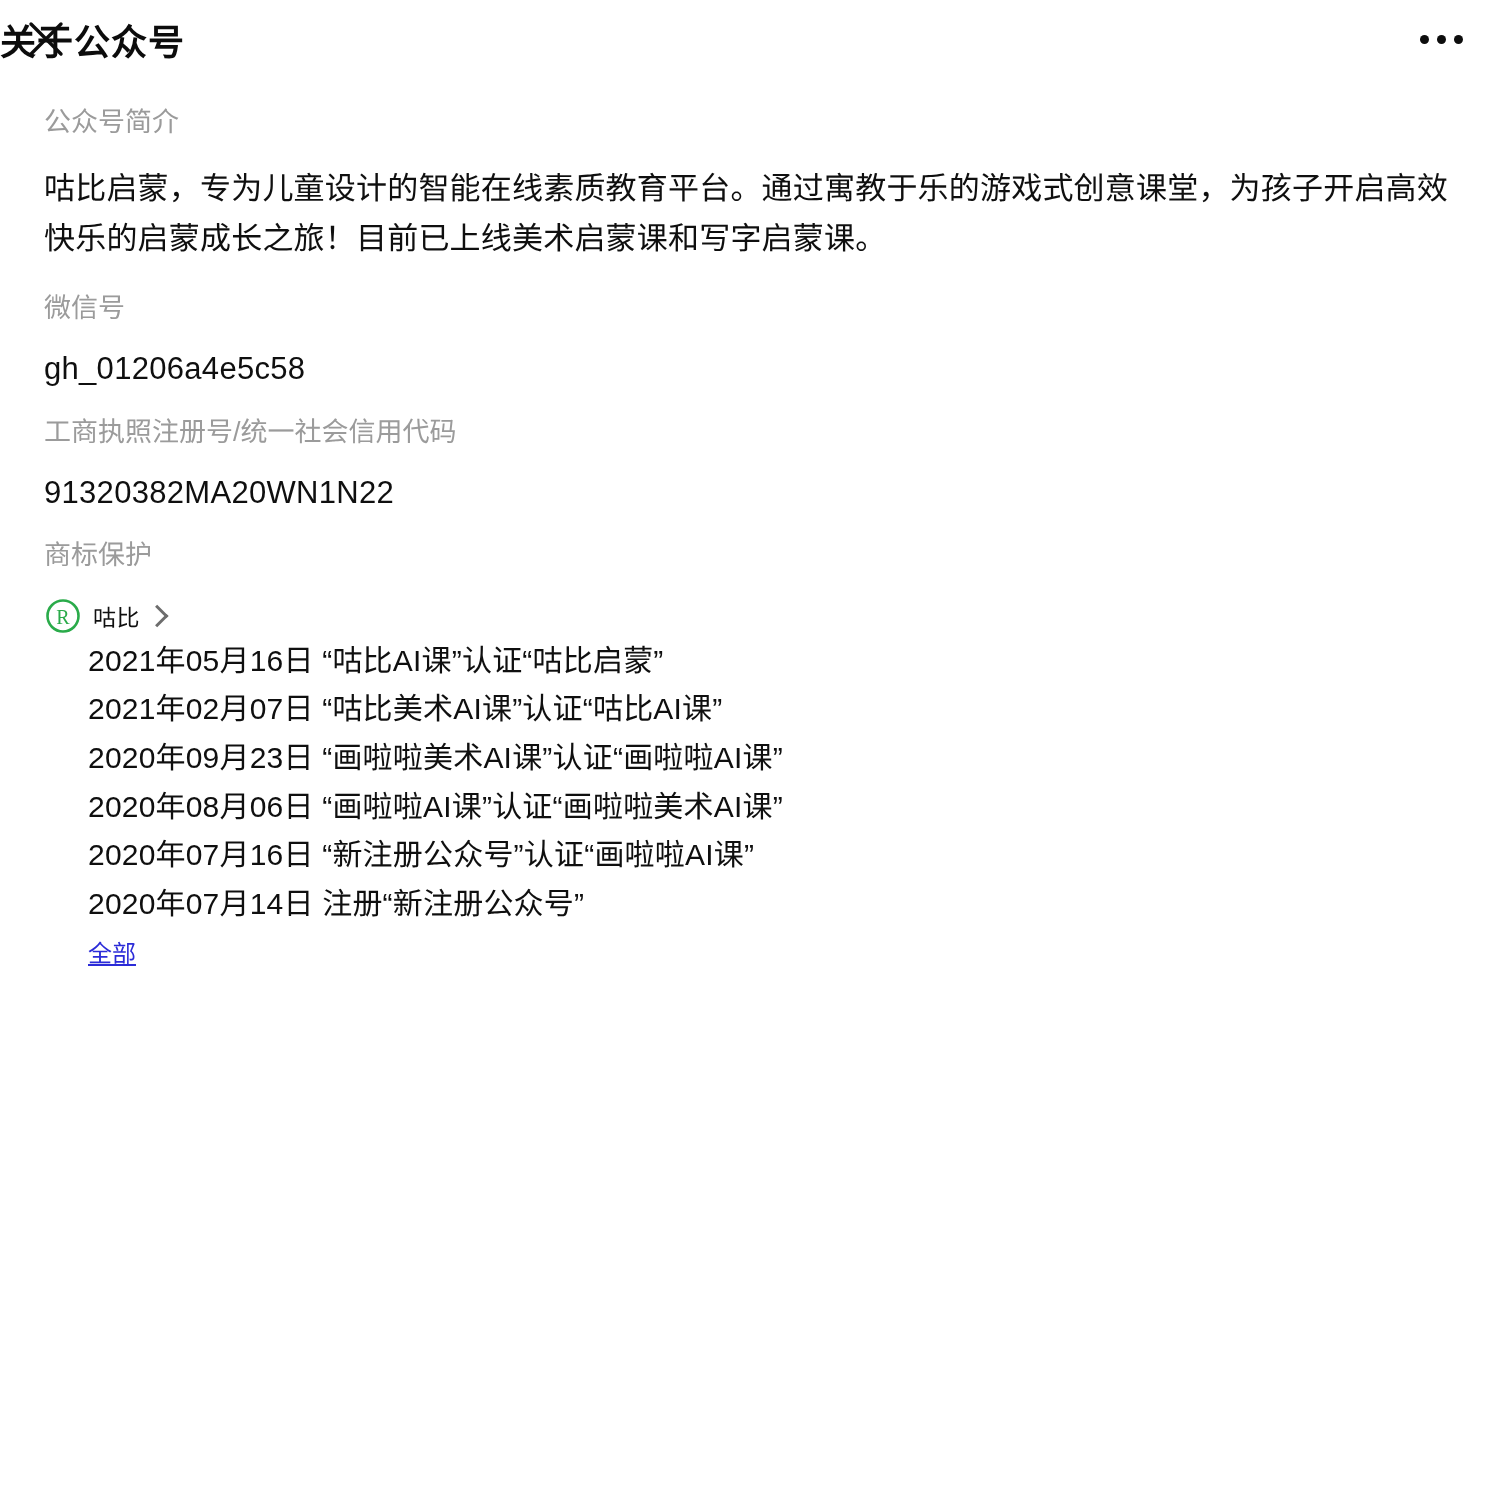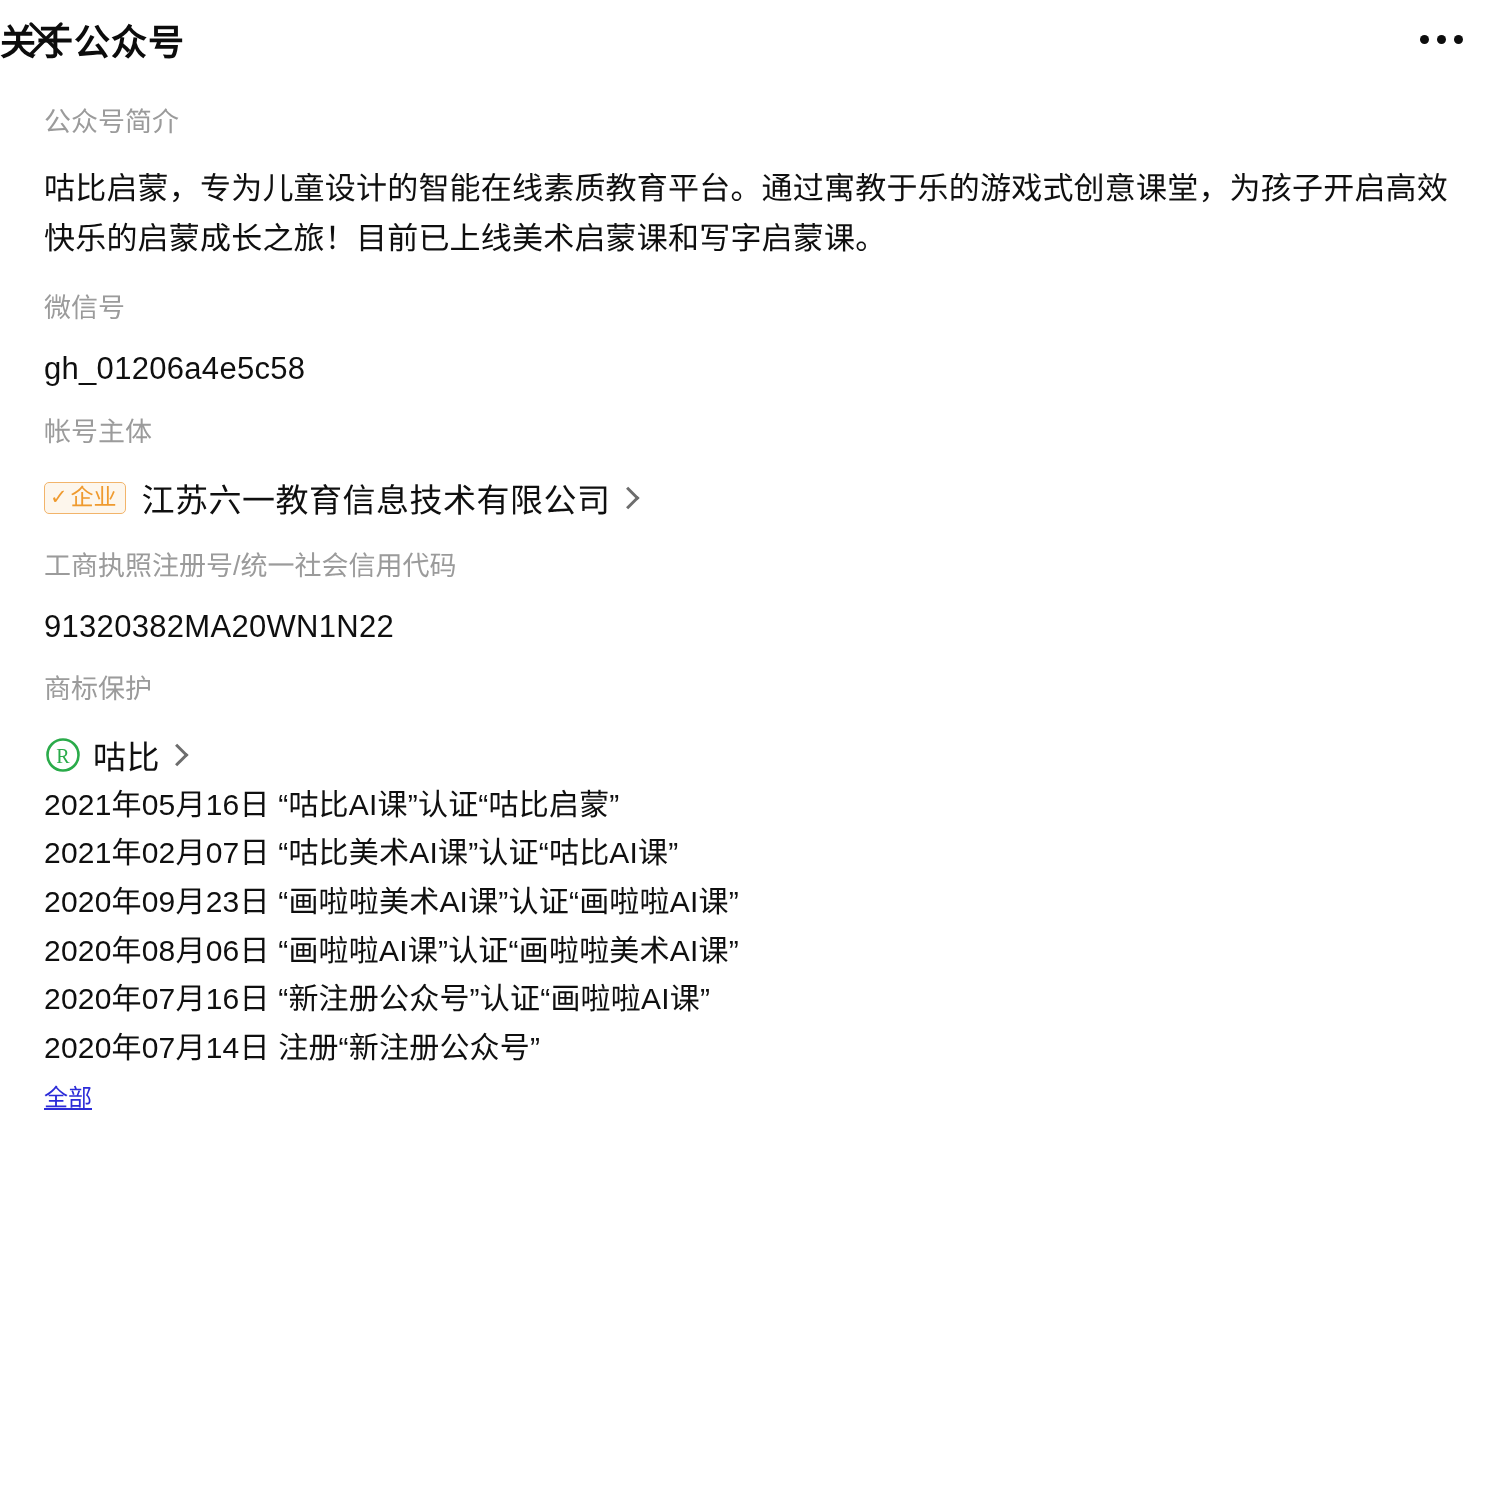--- a/index.html
+++ b/index.html
@@ -141,28 +141,28 @@
     align-items: center;
     cursor: pointer;
   }
   .tm-icon {
     width: 38px;
     height: 38px;
     margin-right: 11px;
     flex: 0 0 auto;
   }
   .tm-name {
-    font-size: 33px;
+    font-size: 23px;
     color: #0f0f0f;
     letter-spacing: 0.5px;
     text-align: right;
   }
 
   
-  .records { margin-top: 2px; }
+  .records { margin-top: 2px; margin-left: 44px; }
   .record-line {
     font-size: 30px;
     line-height: 1.62;
     color: #0f0f0f;
     letter-spacing: 0.2px;
     white-space: nowrap;
   }
   .all-link {
     display: inline-block;
     margin-top: 6px;
@@ -195,31 +195,20 @@
   <div class="section">
     <div class="label">公众号简介</div>
     <div class="intro-text">咕比启蒙，专为儿童设计的智能在线素质教育平台。通过寓教于乐的游戏式创意课堂，为孩子开启高效快乐的启蒙成长之旅！目前已上线美术启蒙课和写字启蒙课。</div>
   </div>
 
   <div class="section">
     <div class="label">微信号</div>
     <div class="value-text">gh_01206a4e5c58</div>
   </div>
 
-  <div class="section">
-    <div class="label">帐号主体</div>
-    <div class="entity-row">
-      <span class="biz-badge">
-        <span class="tick">✓</span>
-        <span>企业</span>
-      </span>
-      <span class="entity-name">江苏六一教育信息技术有限公司</span>
-      <span class="chev"></span>
-    </div>
-  </div>
 
   <div class="section">
     <div class="label">工商执照注册号/统一社会信用代码</div>
     <div class="value-text">91320382MA20WN1N22</div>
   </div>
 
   <div class="section">
     <div class="label">商标保护</div>
     <div class="tm-row">
       <span class="tm-icon">

